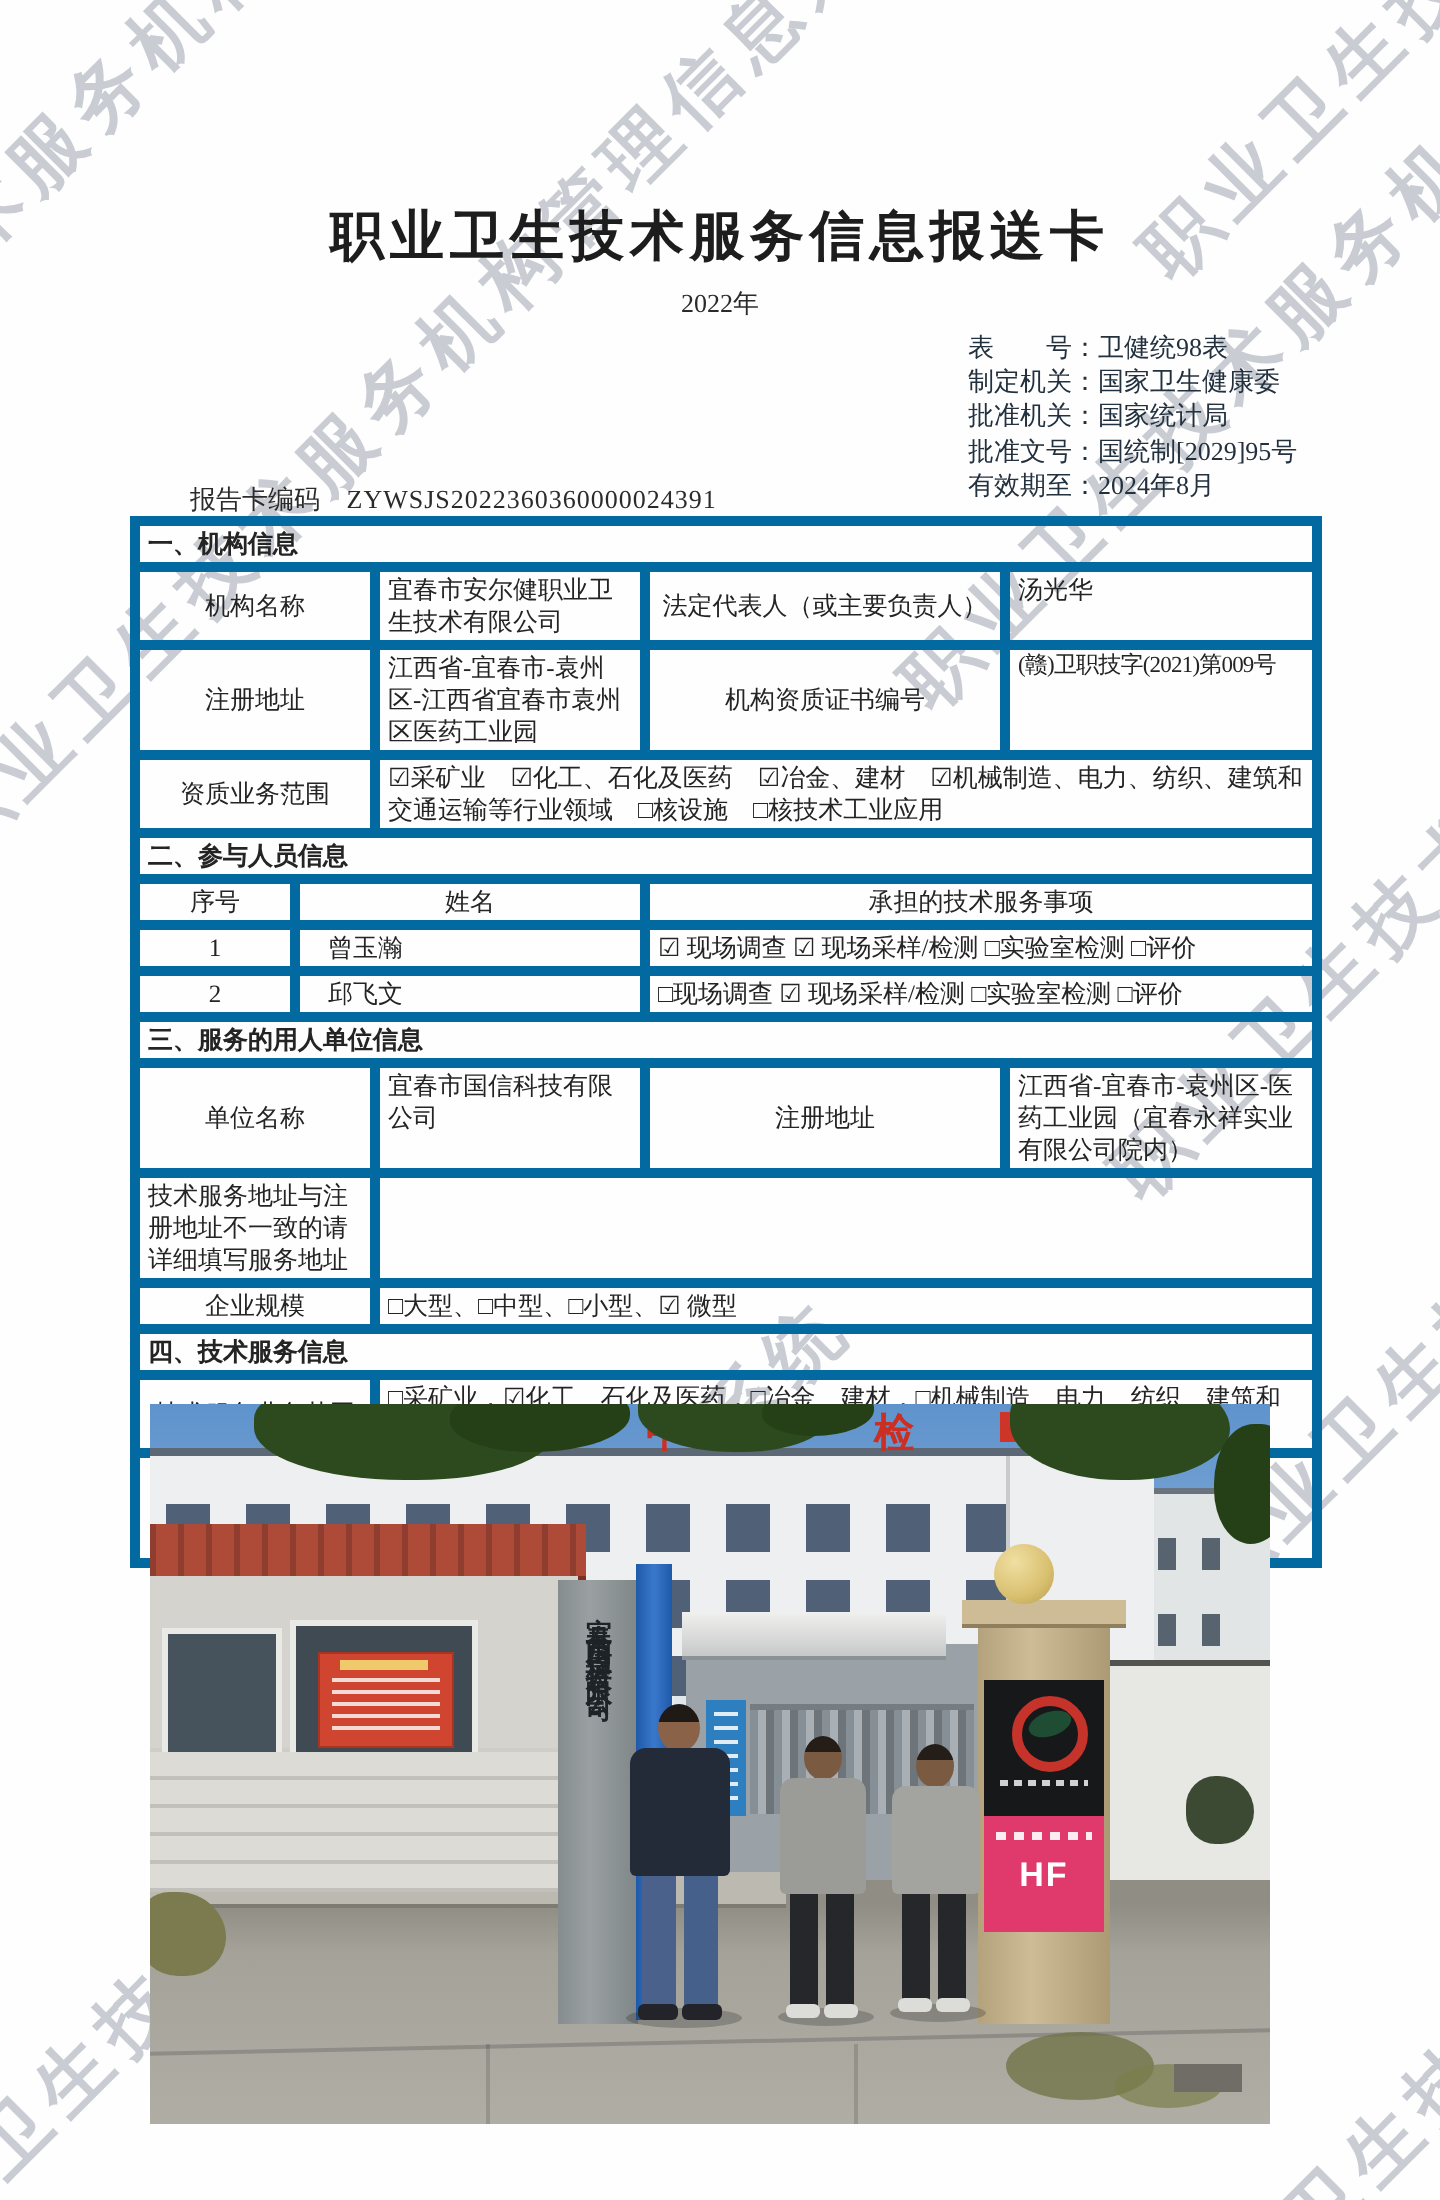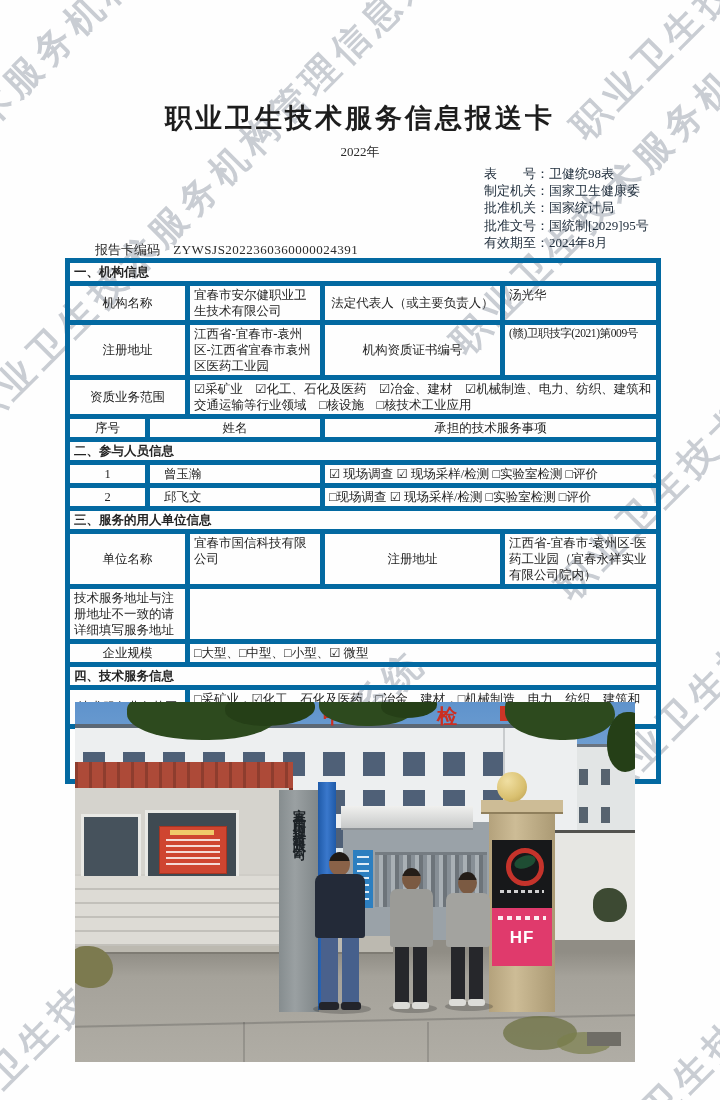--- a/index.html
+++ b/index.html
@@ -171,27 +171,27 @@
       <td class="lab" colspan="3">注册地址</td>
       <td class="val" colspan="2">江西省-宜春市-袁州区-江西省宜春市袁州区医药工业园</td>
       <td class="lab" colspan="3">机构资质证书编号</td>
       <td class="val nowrap" colspan="2" style="vertical-align:top">(赣)卫职技字(2021)第009号</td>
     </tr>
     <tr style="height:32px">
       <td class="lab" colspan="3">资质业务范围</td>
       <td class="val" colspan="7">☑采矿业　☑化工、石化及医药　☑冶金、建材　☑机械制造、电力、纺织、建筑和交通运输等行业领域　□核设施　□核技术工业应用</td>
     </tr>
     <tr style="height:17px">
+          <td class="sec" colspan="10">二、参与人员信息</td>
+        </tr>
+    <tr style="height:17px">
       <td class="lab">序号</td>
       <td class="lab" colspan="4">姓名</td>
       <td class="lab" colspan="5">承担的技术服务事项</td>
     </tr>
-    <tr style="height:17px">
-          <td class="sec" colspan="10">二、参与人员信息</td>
-        </tr>
     <tr style="height:18px">
       <td class="lab">1</td>
       <td class="val" colspan="4" style="padding-left:14px">曾玉瀚</td>
       <td class="val" colspan="5">☑ 现场调查 ☑ 现场采样/检测 □实验室检测 □评价</td>
     </tr>
     <tr style="height:17px">
       <td class="lab">2</td>
       <td class="val" colspan="4" style="padding-left:14px">邱飞文</td>
       <td class="val" colspan="5">□现场调查 ☑ 现场采样/检测 □实验室检测 □评价</td>
     </tr>

